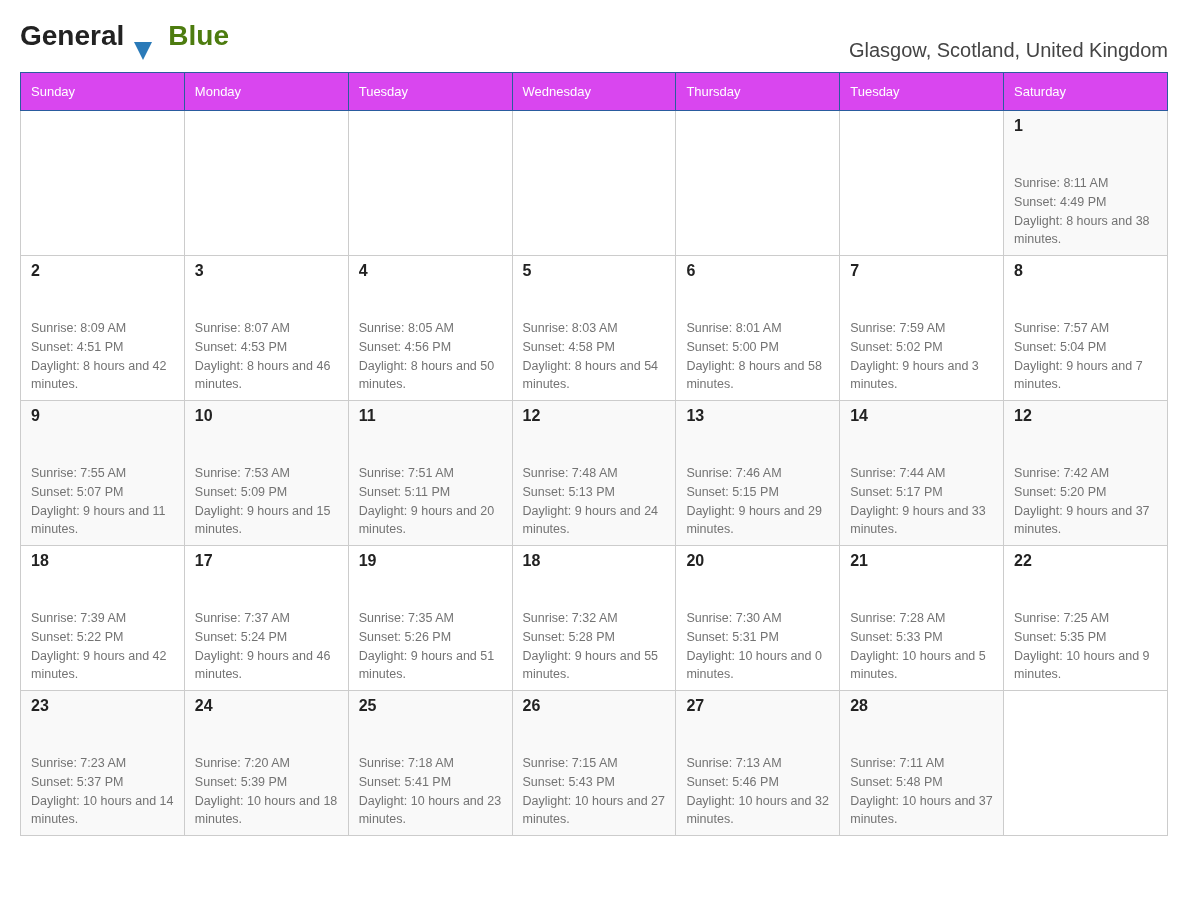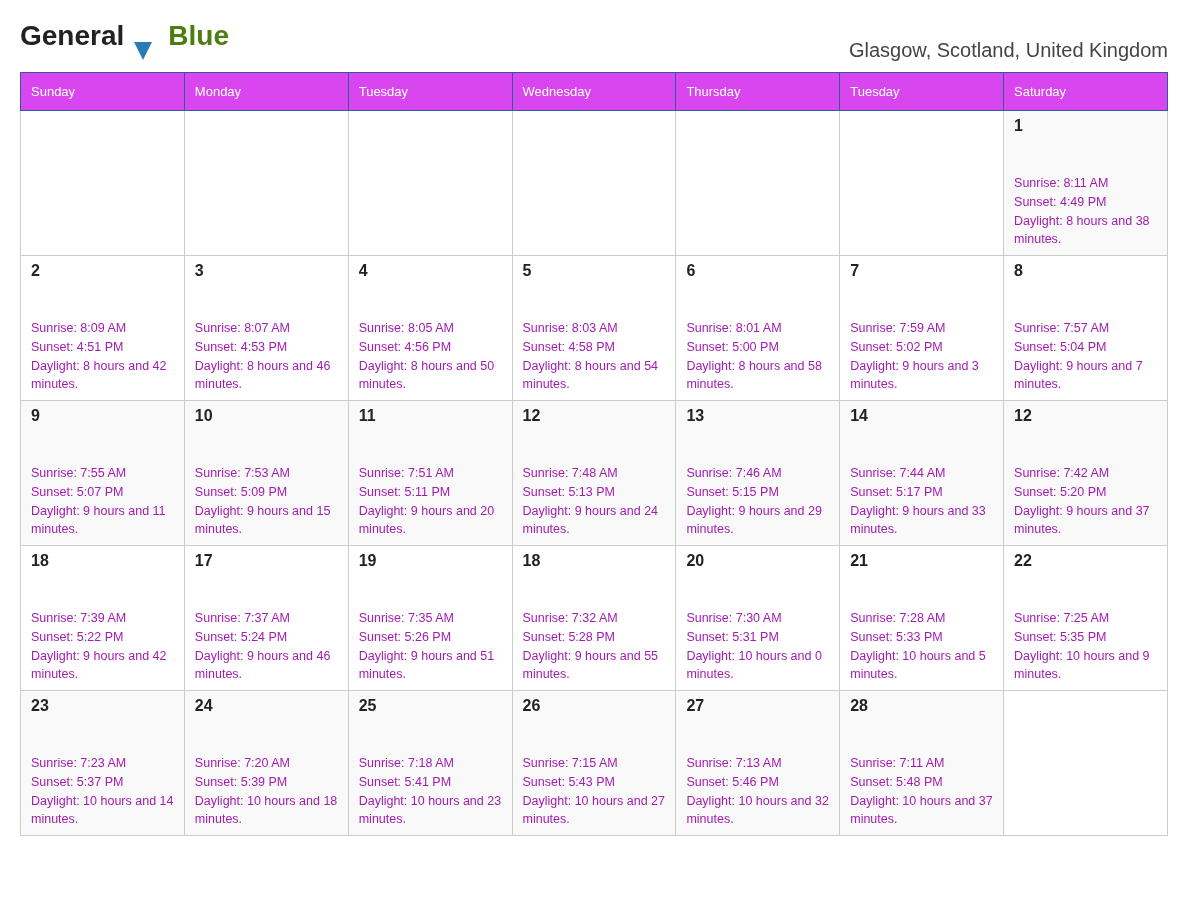--- a/index.html
+++ b/index.html
@@ -90,21 +90,21 @@
     }
     .day-number {
       font-size: 16px;
       font-weight: bold;
       color: #222;
       display: block;
       margin-bottom: 3px;
     }
     .day-info {
       font-size: 12.5px;
-      color: #a21caf;
+      color: #737373;
       line-height: 1.5;
       margin-top: 39px;
     }
     .empty-cell {
       background: #fff !important;
     }
   </style>
 </head>
 <body>
 

